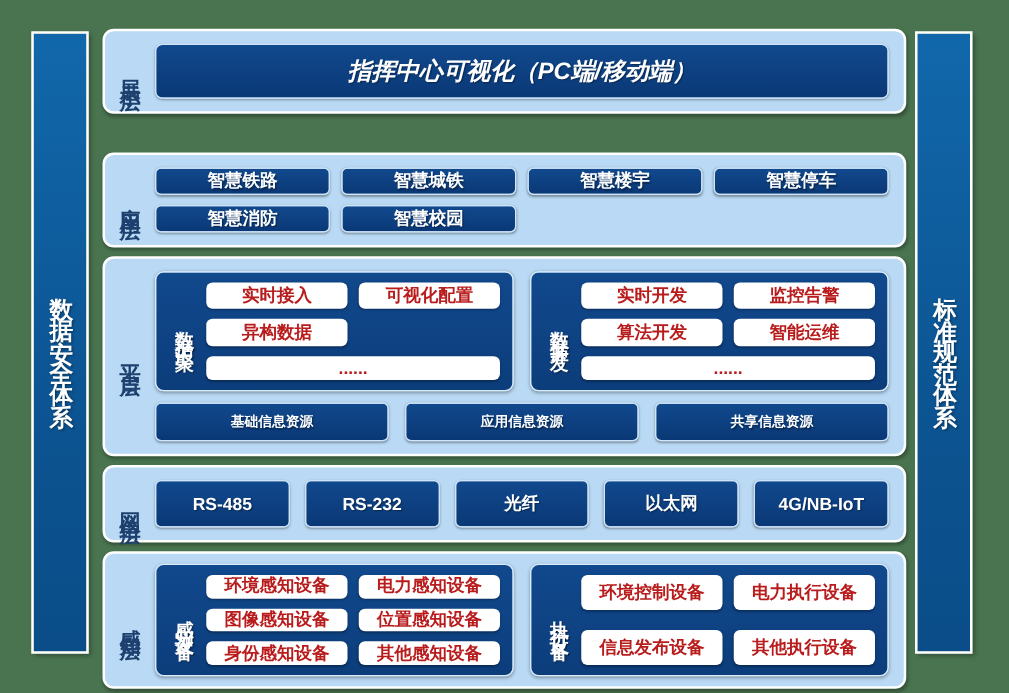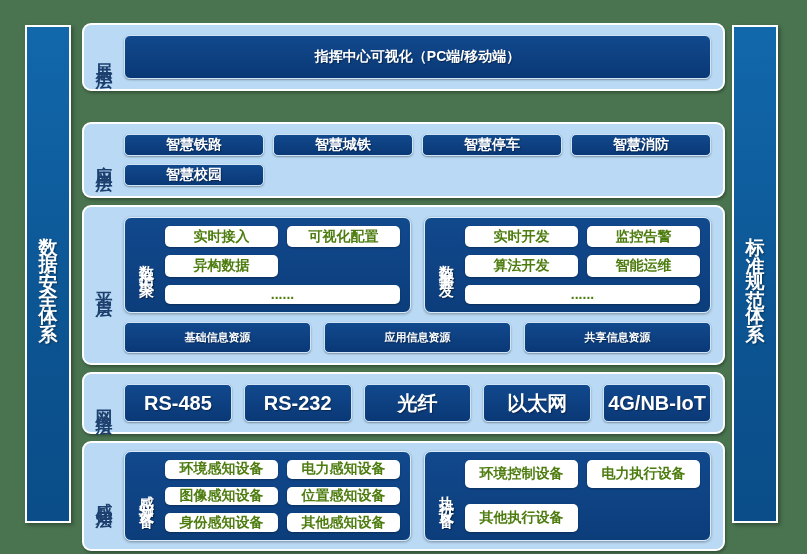--- a/index.html
+++ b/index.html
@@ -55,21 +55,21 @@
     color:#ffffff;font-weight:bold;font-size:14px;
     display:flex;align-items:center;justify-content:center;
     box-shadow:0 1px 2px rgba(0,0,0,.35);
     box-sizing:border-box;
     text-shadow:1px 1px 1px rgba(0,0,0,.35);
   }
 
   
   .panel.l1{height:68px;}
   .panel.l1 .content{align-items:center;}
-  .big-box{flex:1;height:44px;font-size:14px;border-radius:6px;}
+  .big-box{flex:1;height:44px;font-size:19px;border-radius:6px;font-style:italic;}
 
   
   .panel.l2{height:76px;margin-top:24px;}
   .grid4{flex:1;display:grid;grid-template-columns:repeat(4,1fr);gap:8px 9px;}
   .grid4 .navy{height:auto;}
 
   
   .panel.l3{height:160px;}
   .panel.l3 .content{flex-direction:column;gap:9px;}
   .groups{display:flex;gap:13px;flex:1;}
@@ -81,32 +81,32 @@
     display:flex;gap:8px;padding:8px 10px;box-sizing:border-box;
   }
   .group-label{
     flex:0 0 22px;display:flex;align-items:center;justify-content:center;
     color:#ffffff;font-weight:bold;font-size:15px;letter-spacing:6px;
     text-shadow:1px 1px 1px rgba(0,0,0,.4);
   }
   .pills{flex:1;display:grid;grid-template-columns:1fr 1fr;gap:8px 9px;}
   .pill{
     background:#ffffff;border-radius:5px;
-    color:#4d7c0f;font-weight:bold;font-size:14px;
+    color:#b91c1c;font-weight:bold;font-size:14px;
     display:flex;align-items:center;justify-content:center;
     box-shadow:0 1px 2px rgba(0,0,0,.3);
   }
   .pill.wide{grid-column:1 / -1;}
   .resources{display:flex;gap:13px;height:31px;flex:0 0 31px;}
   .resources .navy{flex:1;font-size:11px;}
 
   
   .panel.l4{height:62px;}
   .panel.l4 .content{gap:12px;}
-  .panel.l4 .navy{flex:1;font-size:20px;}
+  .panel.l4 .navy{flex:1;font-size:14px;}
 
   
   .panel.l5{height:110px;align-items:center;}
   .panel.l5 .content{gap:13px;padding-top:8px;padding-bottom:8px;}
   .panel.l5 .group{flex:1;}
   .pills.rows2{align-content:space-evenly;grid-auto-rows:28px;gap:16px 9px;}
 </style>
 </head>
 <body>
 
@@ -128,20 +128,21 @@
         <div class="navy big-box">指挥中心可视化（PC端/移动端）</div>
       </div>
     </section>
 
     <section class="panel l2">
       <div class="layer-label v">应用层</div>
       <div class="content">
         <div class="grid4">
           <div class="navy">智慧铁路</div>
           <div class="navy">智慧城铁</div>
+          <div class="navy">智慧楼宇</div>
           <div class="navy">智慧停车</div>
           <div class="navy">智慧消防</div>
           <div class="navy">智慧校园</div>
         </div>
       </div>
     </section>
 
     <section class="panel l3">
       <div class="layer-label v">平台层</div>
       <div class="content">
@@ -197,20 +198,21 @@
             <div class="pill">位置感知设备</div>
             <div class="pill">身份感知设备</div>
             <div class="pill">其他感知设备</div>
           </div>
         </div>
         <div class="group">
           <div class="group-label v">执行设备</div>
           <div class="pills rows2">
             <div class="pill">环境控制设备</div>
             <div class="pill">电力执行设备</div>
+            <div class="pill">信息发布设备</div>
             <div class="pill">其他执行设备</div>
           </div>
         </div>
       </div>
     </section>
 
   </div>
 </div>
 
 </body></html>

